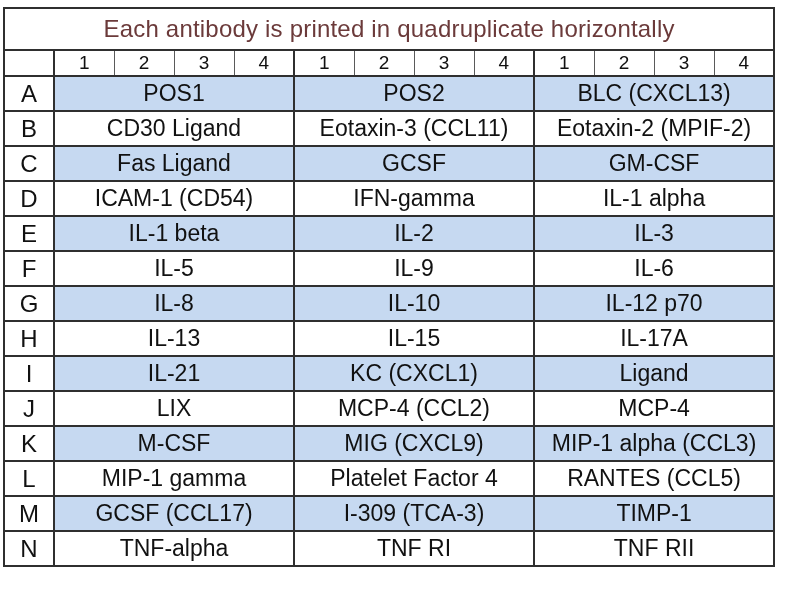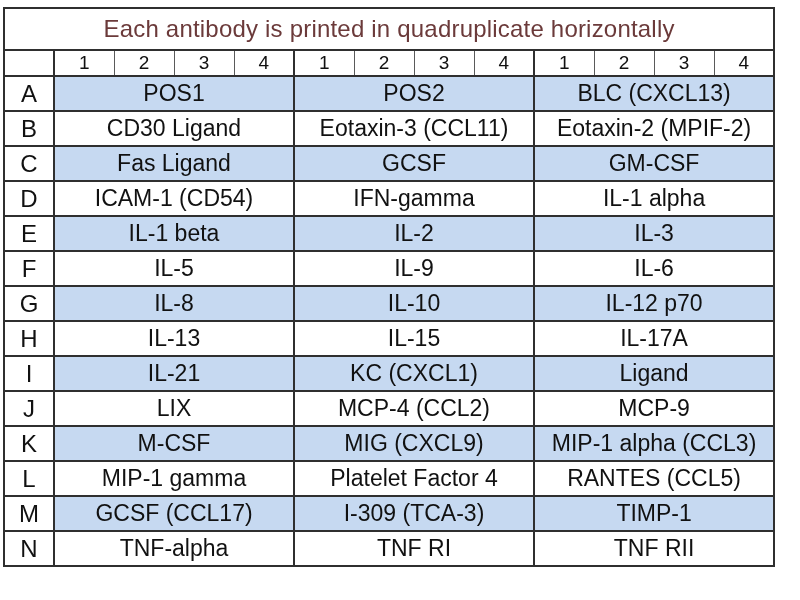--- a/index.html
+++ b/index.html
@@ -158,21 +158,21 @@
       <tr class="data-row hl">
         <th class="rl">I</th>
         <td class="ab" colspan="4">IL-21</td>
         <td class="ab" colspan="4">KC (CXCL1)</td>
         <td class="ab" colspan="4">Ligand</td>
       </tr>
       <tr class="data-row">
         <th class="rl">J</th>
         <td class="ab" colspan="4">LIX</td>
         <td class="ab" colspan="4">MCP-4 (CCL2)</td>
-        <td class="ab" colspan="4">MCP-9</td>
+        <td class="ab" colspan="4">MCP-4</td>
       </tr>
       <tr class="data-row hl">
         <th class="rl">K</th>
         <td class="ab" colspan="4">M-CSF</td>
         <td class="ab" colspan="4">MIG (CXCL9)</td>
         <td class="ab" colspan="4">MIP-1 alpha (CCL3)</td>
       </tr>
       <tr class="data-row">
         <th class="rl">L</th>
         <td class="ab" colspan="4">MIP-1 gamma</td>

